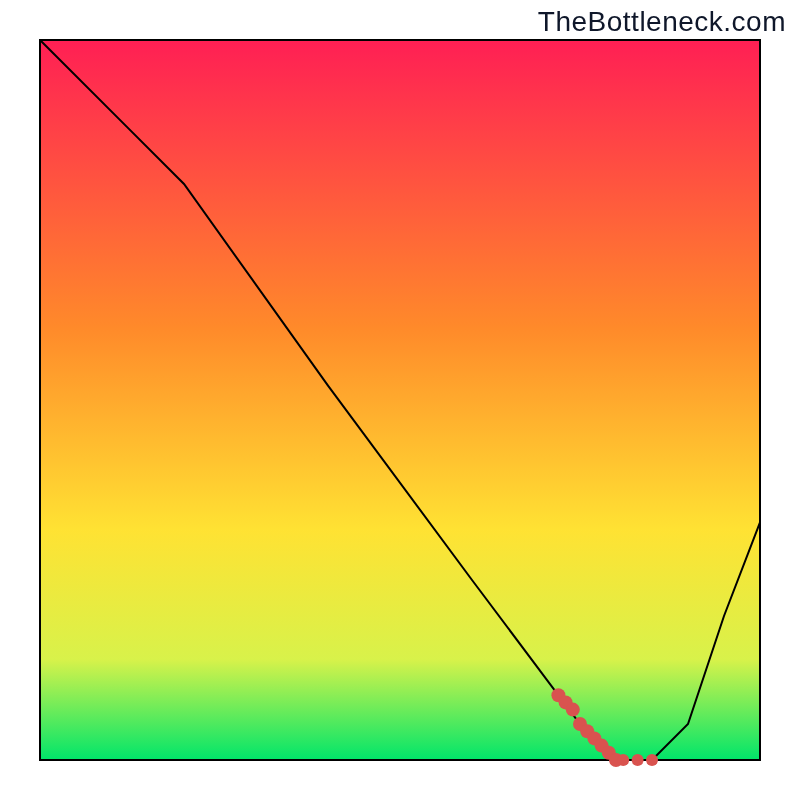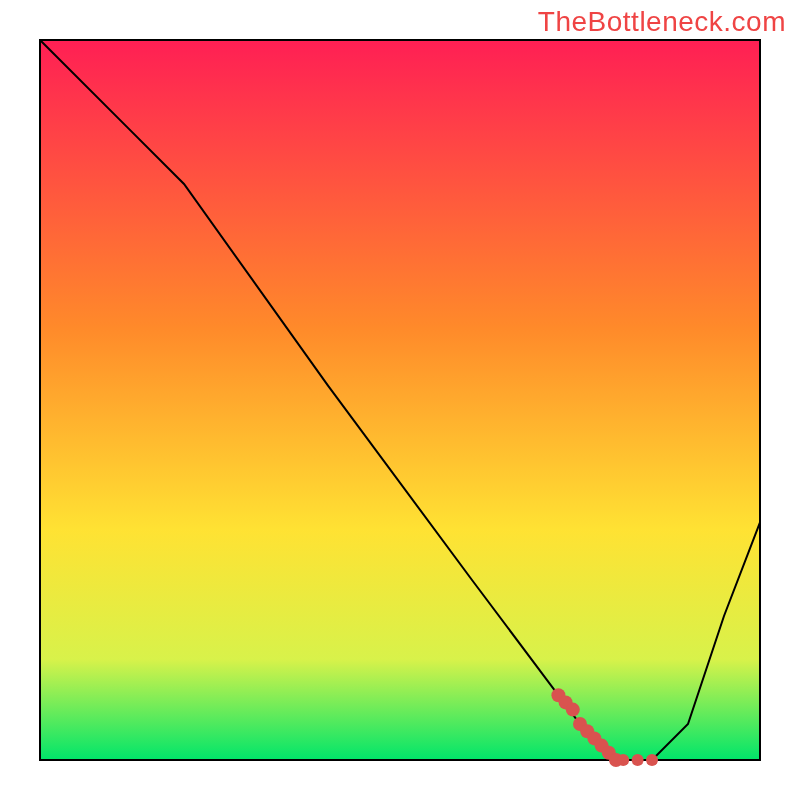--- a/index.html
+++ b/index.html
@@ -14,21 +14,21 @@
   .frame {
     position: relative;
     width: 800px;
     height: 800px;
     box-sizing: border-box;
   }
   .watermark {
     position: absolute;
     top: 6px;
     right: 14px;
-    color: #ef4444;
+    color: #0f172a;
     font-size: 28px;
     font-weight: 500;
     letter-spacing: 0.5px;
     z-index: 5;
   }
   svg.plot {
     position: absolute;
     left: 0;
     top: 0;
     width: 800px;

